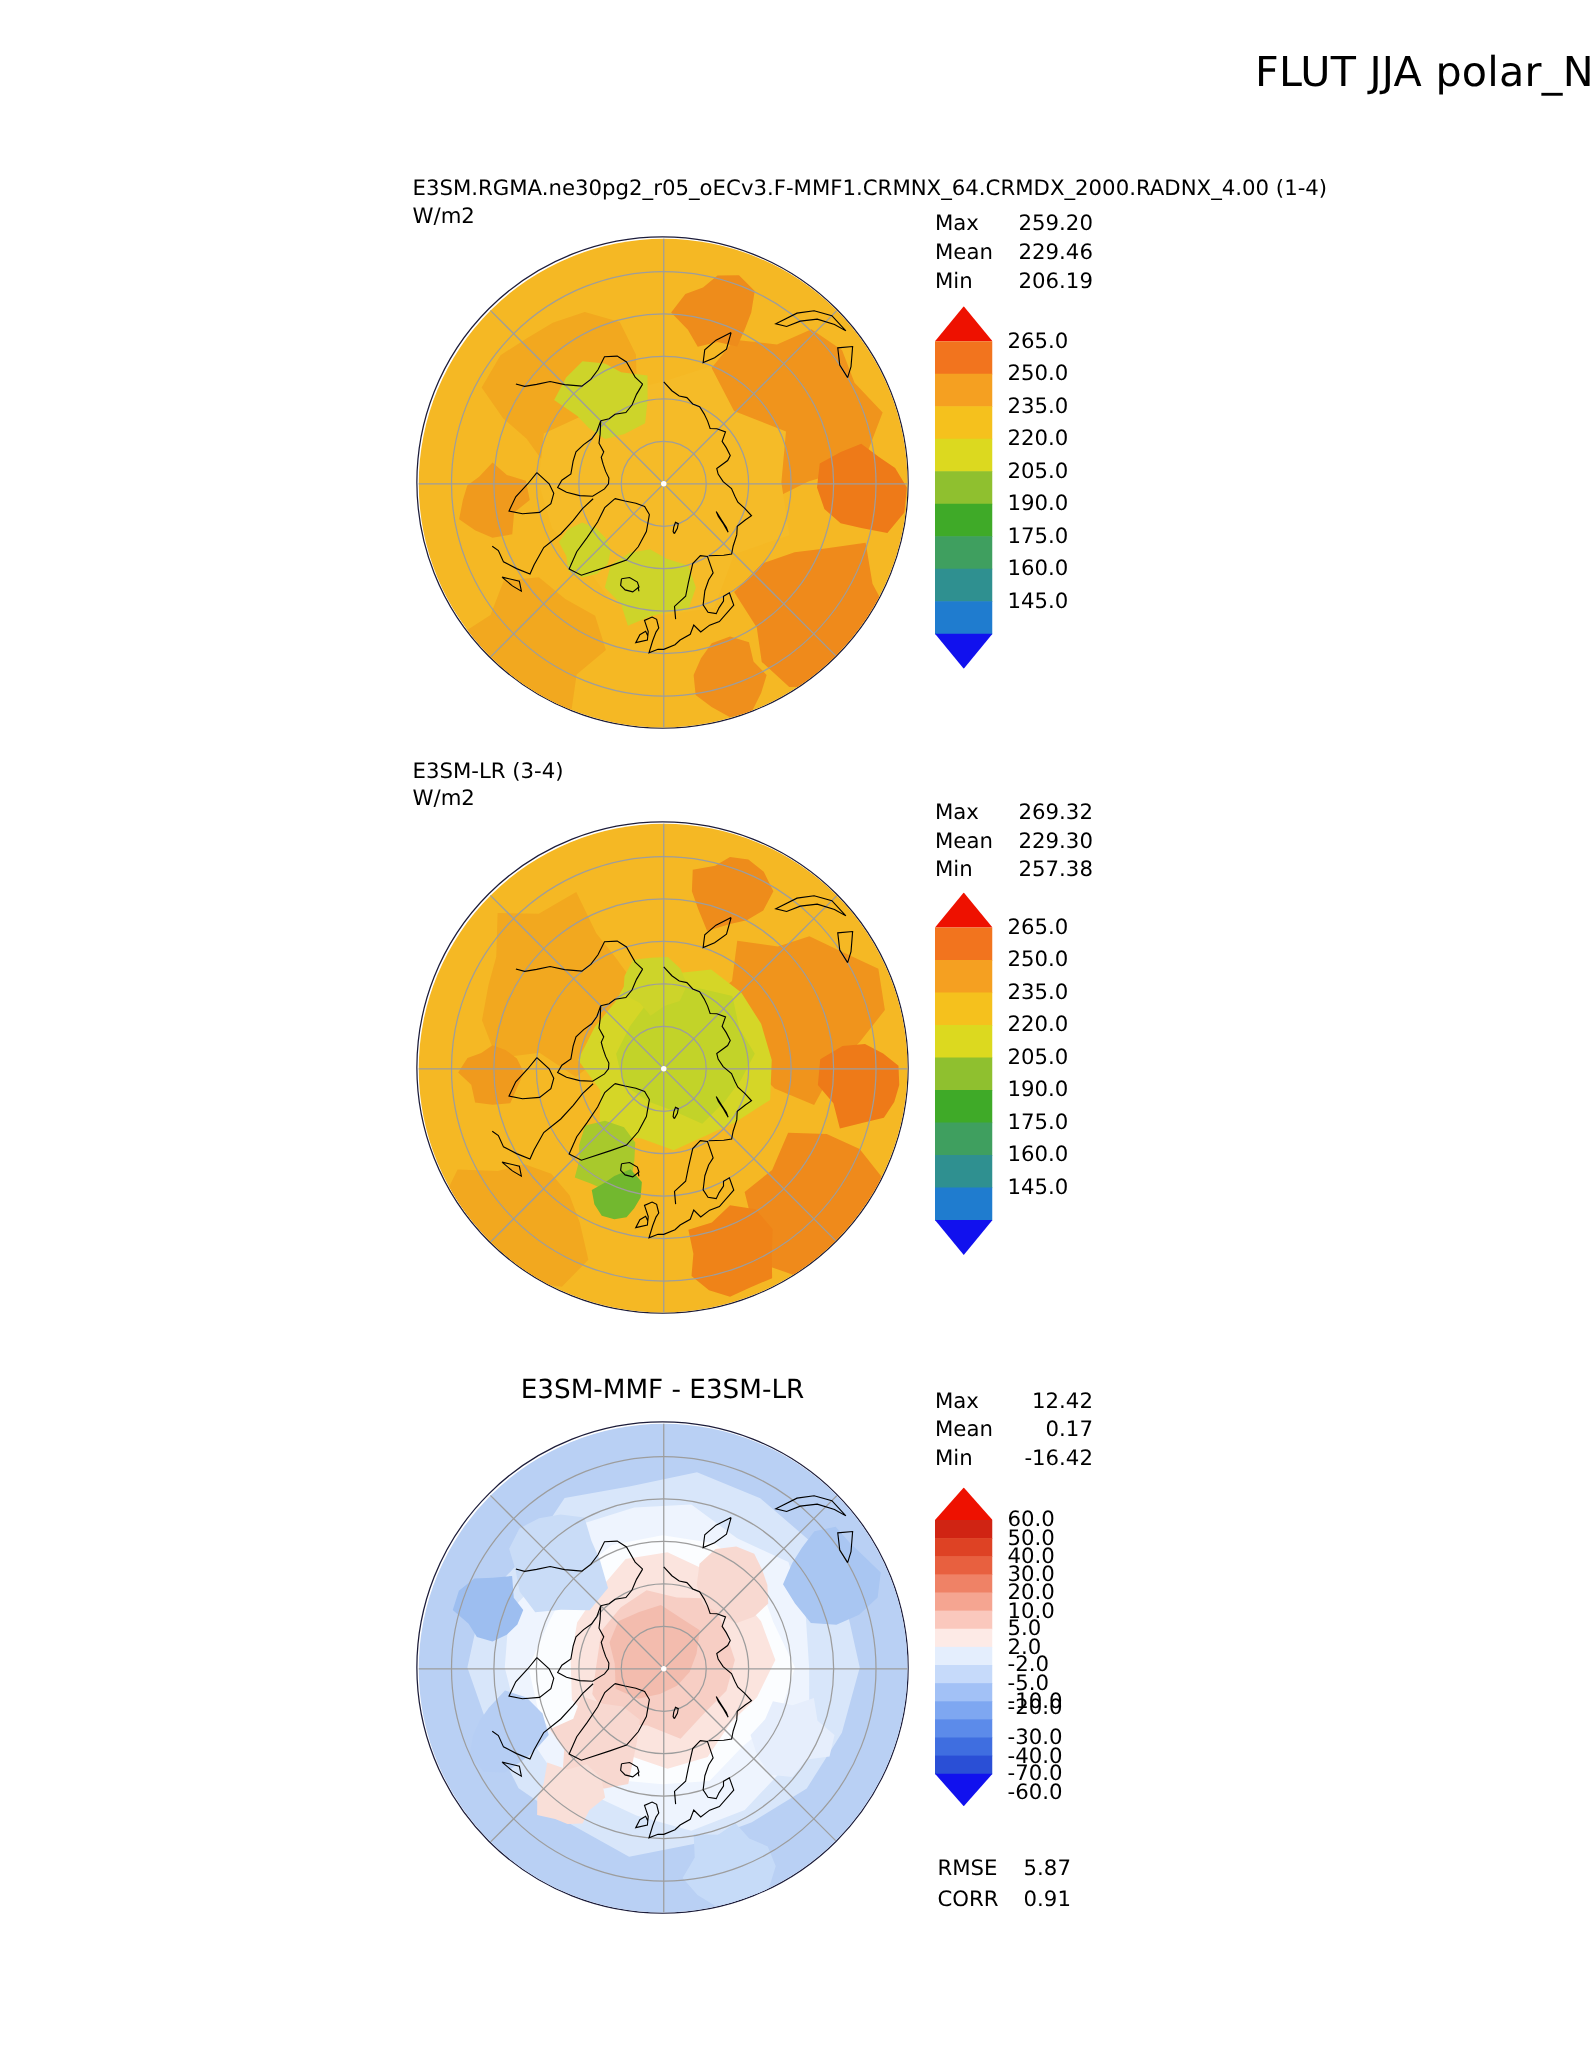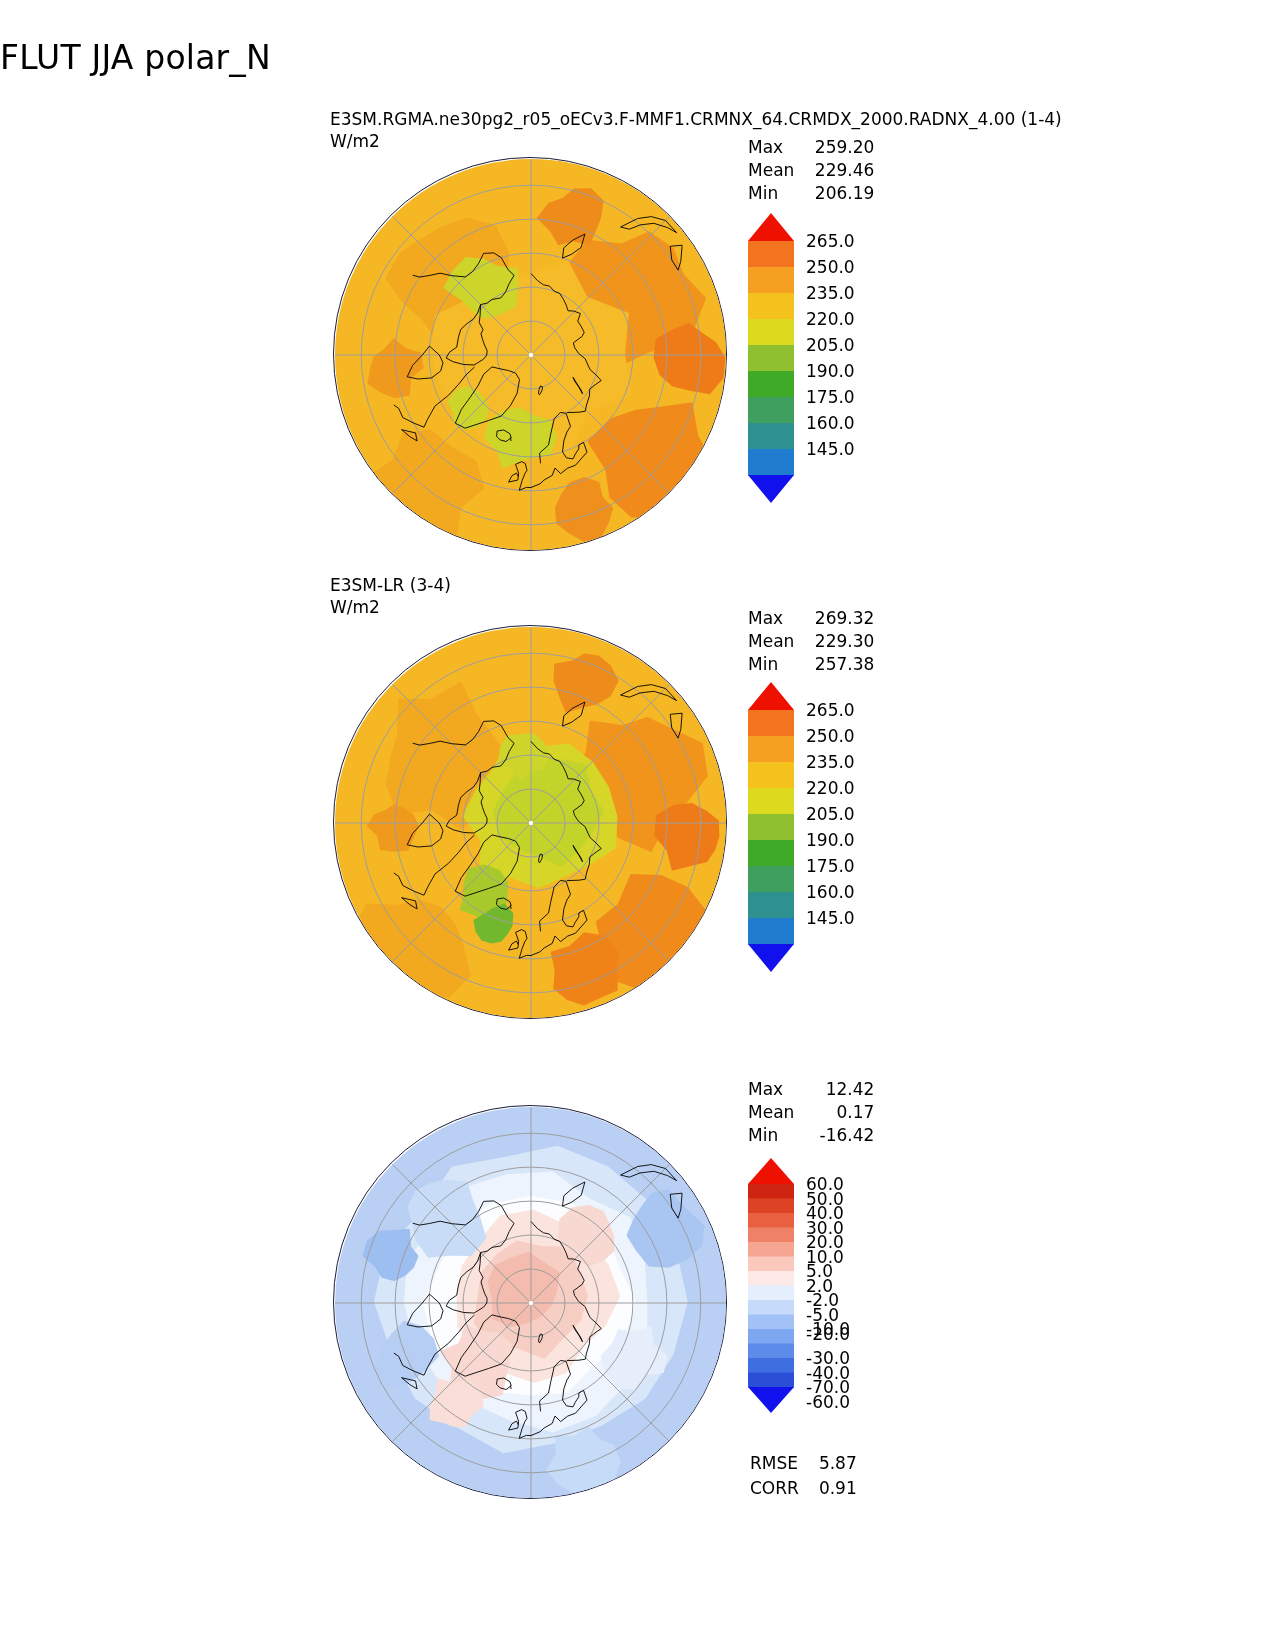--- a/index.html
+++ b/index.html
@@ -13,30 +13,31 @@
     font-family: "DejaVu Sans", sans-serif;
     color: #000000;
     position: relative;
     overflow: hidden;
   }
   .fig-title {
     position: absolute;
     top: 38px;
     left: 0;
     width: 1275px;
-    text-align: left;
+    text-align: right;
     font-size: 33px;
     letter-spacing: 0.2px;
   }
 
   
   .panel {
     position: absolute;
     left: 0;
     width: 1275px;
+    margin-top: 32px;
   }
   .panel-hdr {
     position: absolute;
     font-size: 17px;
     line-height: 22px;
     white-space: nowrap;
   }
   .panel-hdr.centered {
     text-align: center;
     font-size: 21px;
@@ -330,20 +331,21 @@
         <div style="top: 132px;">205.0</div>
         <div style="top: 158px;">190.0</div>
         <div style="top: 184px;">175.0</div>
         <div style="top: 210px;">160.0</div>
         <div style="top: 236px;">145.0</div>
       </div>
   </div>
 </div>
 
 <div class="panel" style="top:1050px;height:600px;">
+  <div class="panel-hdr centered" style="left:333px;top:18px;width:394px;">E3SM-MMF - E3SM-LR</div>
 
   <div class="stats" style="left:748px;top:28px;">
     <table>
       <tbody>
           <tr>
         <td class="lbl">Max</td>
         <td class="val">12.42</td>
       </tr>
       <tr>
         <td class="lbl">Mean</td>

